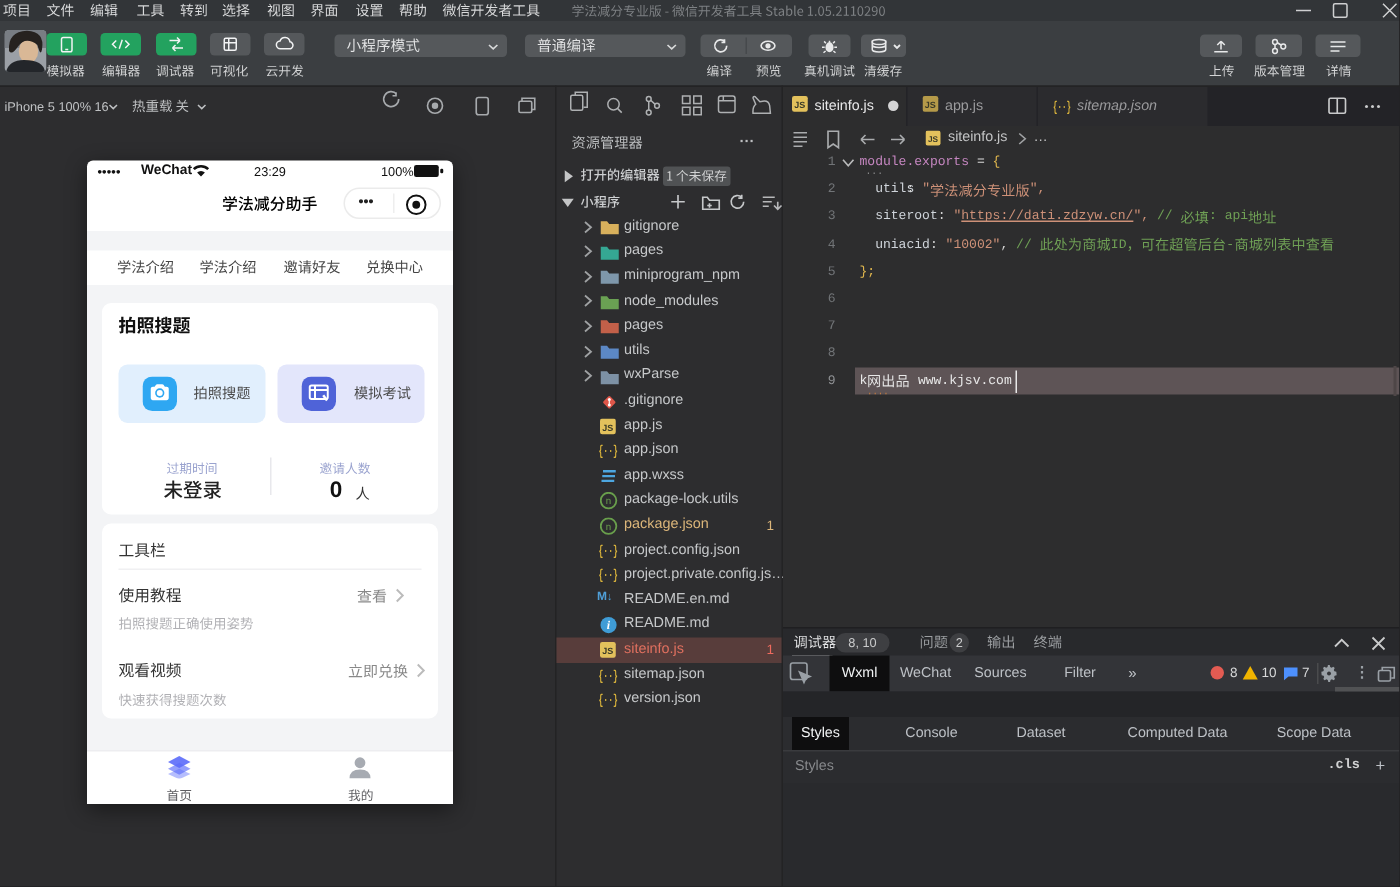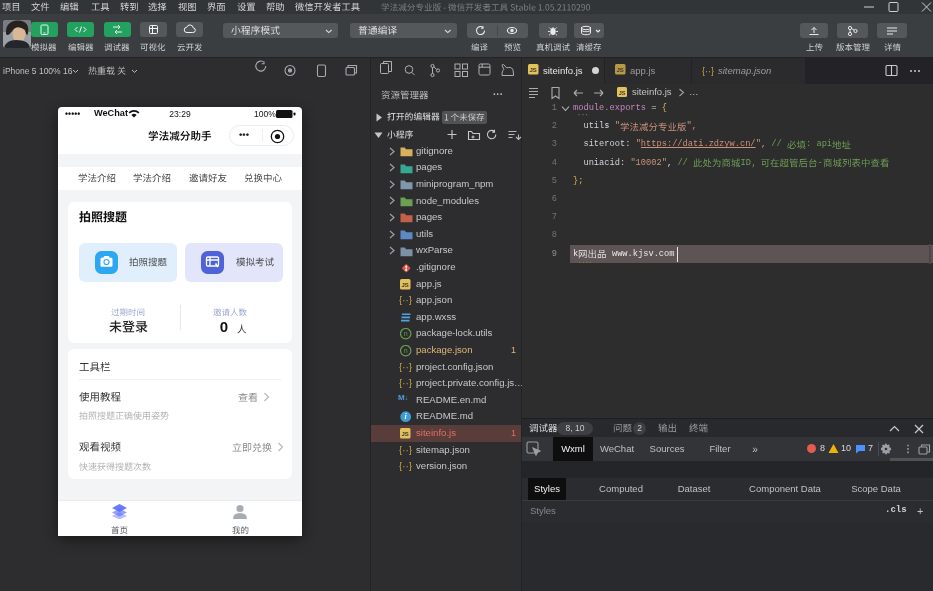--- a/index.html
+++ b/index.html
@@ -954,23 +954,23 @@
     </svg>
     <div style="position:absolute;left:903px;top:442px;font-family:&quot;Liberation Sans&quot;,sans-serif;font-size:10px;color:#9aa0a6;font-weight:bold;line-height:13px">⋮</div>
     <svg style="position:absolute;left:918px;top:444px" width="13" height="11" fill="none" stroke="#9aa0a6" stroke-width="1.1">
       <rect x="1" y="3" width="8" height="7" rx="1"></rect>
       <path d="M3.5 3V1h8v7h-2"></path>
     </svg>
     <div style="position:absolute;left:522px;top:461px;width:411px;height:17px;background:#242528;"></div>
     <div style="position:absolute;left:522px;top:478px;width:411px;height:22px;background:#2b2c2f;"></div>
     <div style="position:absolute;left:528px;top:478px;width:38px;height:22px;background:#0e0e0f;"></div>
     <div style="position:absolute;top:481.9px;font-family:&quot;Liberation Sans&quot;,sans-serif;font-size:9.5px;color:#f1f3f4;font-weight:normal;white-space:pre;line-height:14.2px;left:547px;transform:translateX(-50%);">Styles</div>
-    <div style="position:absolute;top:481.9px;font-family:&quot;Liberation Sans&quot;,sans-serif;font-size:9.5px;color:#bdc1c6;font-weight:normal;white-space:pre;line-height:14.2px;left:621px;transform:translateX(-50%);">Computed</div>
+    <div style="position:absolute;top:481.9px;font-family:&quot;Liberation Sans&quot;,sans-serif;font-size:9.5px;color:#bdc1c6;font-weight:normal;white-space:pre;line-height:14.2px;left:621px;transform:translateX(-50%);">Console</div>
     <div style="position:absolute;top:481.9px;font-family:&quot;Liberation Sans&quot;,sans-serif;font-size:9.5px;color:#bdc1c6;font-weight:normal;white-space:pre;line-height:14.2px;left:694px;transform:translateX(-50%);">Dataset</div>
-    <div style="position:absolute;top:481.9px;font-family:&quot;Liberation Sans&quot;,sans-serif;font-size:9.5px;color:#bdc1c6;font-weight:normal;white-space:pre;line-height:14.2px;left:785px;transform:translateX(-50%);">Component Data</div>
+    <div style="position:absolute;top:481.9px;font-family:&quot;Liberation Sans&quot;,sans-serif;font-size:9.5px;color:#bdc1c6;font-weight:normal;white-space:pre;line-height:14.2px;left:785px;transform:translateX(-50%);">Computed Data</div>
     <div style="position:absolute;top:481.9px;font-family:&quot;Liberation Sans&quot;,sans-serif;font-size:9.5px;color:#bdc1c6;font-weight:normal;white-space:pre;line-height:14.2px;left:876px;transform:translateX(-50%);">Scope Data</div>
     <div style="position:absolute;left:522px;top:500px;width:411px;height:22px;background:#2b2c2f;"></div>
     <div style="position:absolute;left:522px;top:500px;width:411px;height:1px;background:#3a3b3e;"></div>
     <div style="position:absolute;top:503.9px;font-family:&quot;Liberation Sans&quot;,sans-serif;font-size:9.5px;color:#87898c;font-weight:normal;white-space:pre;line-height:14.2px;left:530px;">Styles</div>
     <div style="position:absolute;top:504.2px;font-family:&quot;Liberation Mono&quot;,monospace;font-size:9px;color:#d0d1d2;font-weight:bold;white-space:pre;line-height:13.5px;left:885px;">.cls</div>
     <div style="position:absolute;top:502.8px;font-family:&quot;Liberation Sans&quot;,sans-serif;font-size:11px;color:#bdc1c6;font-weight:normal;white-space:pre;line-height:16.5px;left:917px;">+</div>
     <div style="position:absolute;left:522px;top:522px;width:411px;height:69px;background:#292a2d;"></div>
     <div style="position:absolute;left:890px;top:458px;width:43px;height:3px;background:#515254;"></div>
 <svg width="0" height="0" style="position:absolute">
       <defs>

